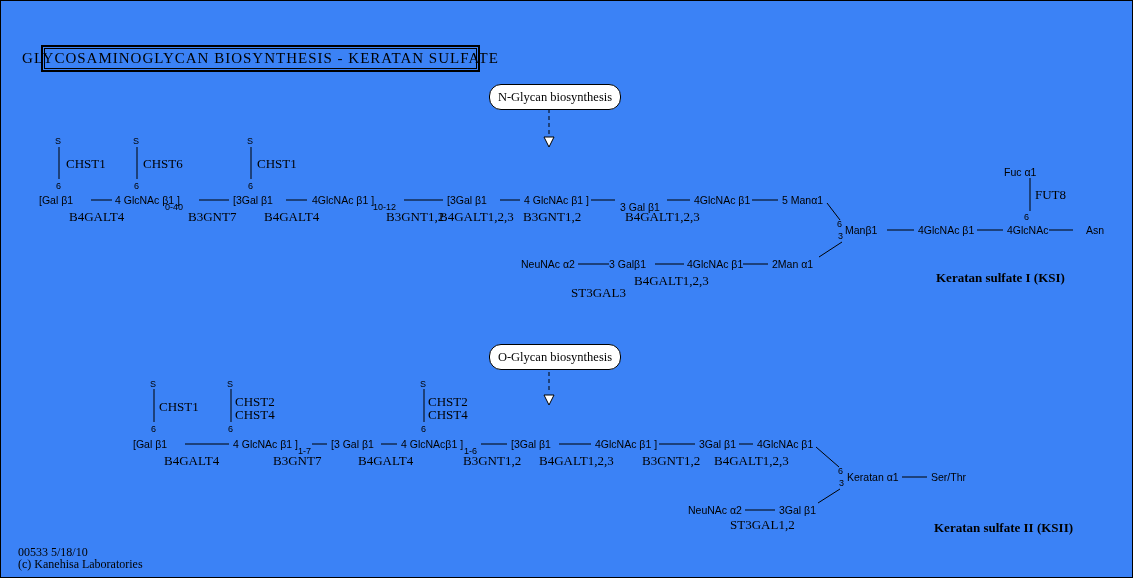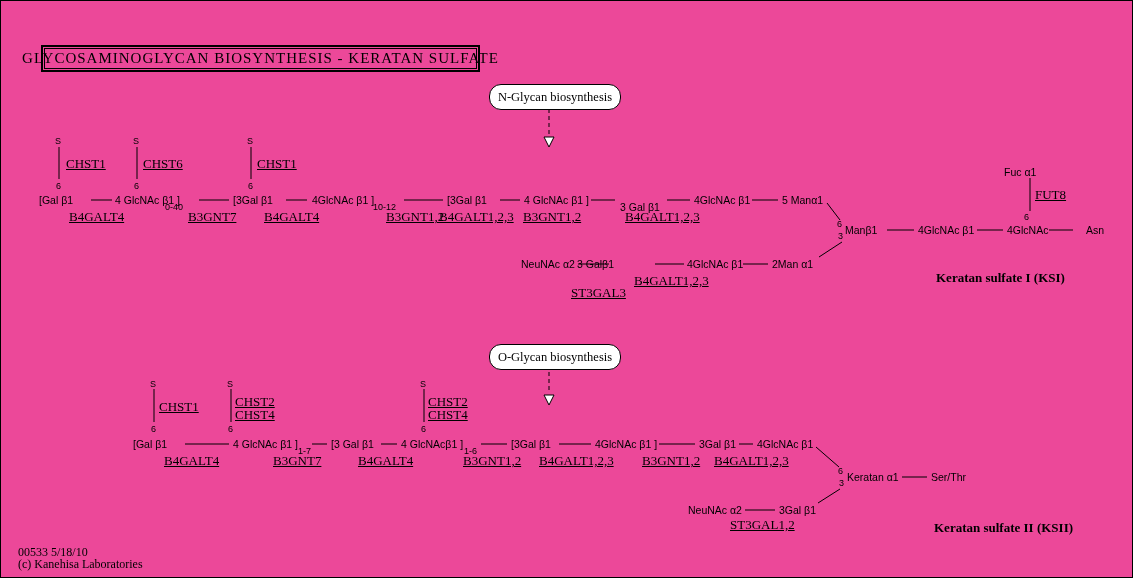--- a/index.html
+++ b/index.html
@@ -1,22 +1,22 @@
 <!DOCTYPE html>
 <html><head>
 <meta charset="utf-8">
 <style>
   html,body{margin:0;padding:0;background:#fff;}
-  #canvas{position:relative;width:1131px;height:576px;border:1px solid #000;background:#ec4899;overflow:hidden;
+  #canvas{position:relative;width:1131px;height:576px;border:1px solid #000;background:#3b82f6;overflow:hidden;
           font-family:"Liberation Serif",serif;color:#000;}
   #lines{position:absolute;left:0;top:0;width:1131px;height:576px;}
   .t{position:absolute;font:10.5px "Liberation Sans",sans-serif;line-height:12px;white-space:nowrap;}
   .sm{position:absolute;font:9px "Liberation Sans",sans-serif;line-height:10px;white-space:nowrap;}
   .sub{position:absolute;font:9px "Liberation Sans",sans-serif;line-height:9px;white-space:nowrap;}
-  .e{position:absolute;font:13px "Liberation Serif",serif;line-height:12px;white-space:nowrap;text-decoration:underline;}
+  .e{position:absolute;font:13px "Liberation Serif",serif;line-height:12px;white-space:nowrap;}
   .e[data-interactable="true"]{cursor:pointer;}
   .b{position:absolute;font:bold 13px "Liberation Serif",serif;line-height:13px;white-space:nowrap;}
   .ft{position:absolute;font:12px "Liberation Serif",serif;line-height:12px;white-space:nowrap;}
   .title-outer{position:absolute;left:40px;top:44px;width:433px;height:21px;border:2px solid #000;padding:1px;}
   .title-inner{border:1px solid #000;width:100%;height:100%;box-sizing:border-box;display:flex;align-items:center;justify-content:center;
                font:15px "Liberation Serif",serif;letter-spacing:1px;white-space:nowrap;}
   .pbox{position:absolute;width:130px;height:24px;border:1px solid #000;border-radius:12px;background:#fff;
         display:flex;align-items:center;justify-content:center;font:12.5px "Liberation Serif",serif;white-space:nowrap;cursor:pointer;}
 </style>
 </head>
@@ -122,21 +122,21 @@
   <span class="t" style="left:844px;top:223px" data-interactable="false">Manβ1</span>
   <span class="t" style="left:917px;top:223px" data-interactable="false">4GlcNAc β1</span>
   <span class="t" style="left:1006px;top:223px" data-interactable="false">4GlcNAc</span>
   <span class="t" style="left:1085px;top:223px" data-interactable="false">Asn</span>
 
   <span class="t" style="left:1003px;top:165px" data-interactable="false">Fuc α1</span>
   <span class="e" style="left:1034px;top:188px" data-interactable="true">FUT8</span>
   <span class="sm" style="left:1023px;top:211px" data-interactable="false">6</span>
 
   <span class="t" style="left:520px;top:257px" data-interactable="false">NeuNAc α2</span>
-  <span class="t" style="left:576px;top:257px" data-interactable="false">3 Galβ1</span>
+  <span class="t" style="left:608px;top:257px" data-interactable="false">3 Galβ1</span>
   <span class="t" style="left:686px;top:257px" data-interactable="false">4GlcNAc β1</span>
   <span class="t" style="left:771px;top:257px" data-interactable="false">2Man α1</span>
   <span class="e" style="left:570px;top:286px" data-interactable="true">ST3GAL3</span>
   <span class="e" style="left:633px;top:274px" data-interactable="true">B4GALT1,2,3</span>
 
   <span class="b" style="left:935px;top:270px" data-interactable="false">Keratan sulfate I (KSI)</span>
 
   <span class="sm" style="left:149px;top:378px" data-interactable="false">S</span>
   <span class="e" style="left:158px;top:400px" data-interactable="true">CHST1</span>
   <span class="sm" style="left:150px;top:423px" data-interactable="false">6</span>

